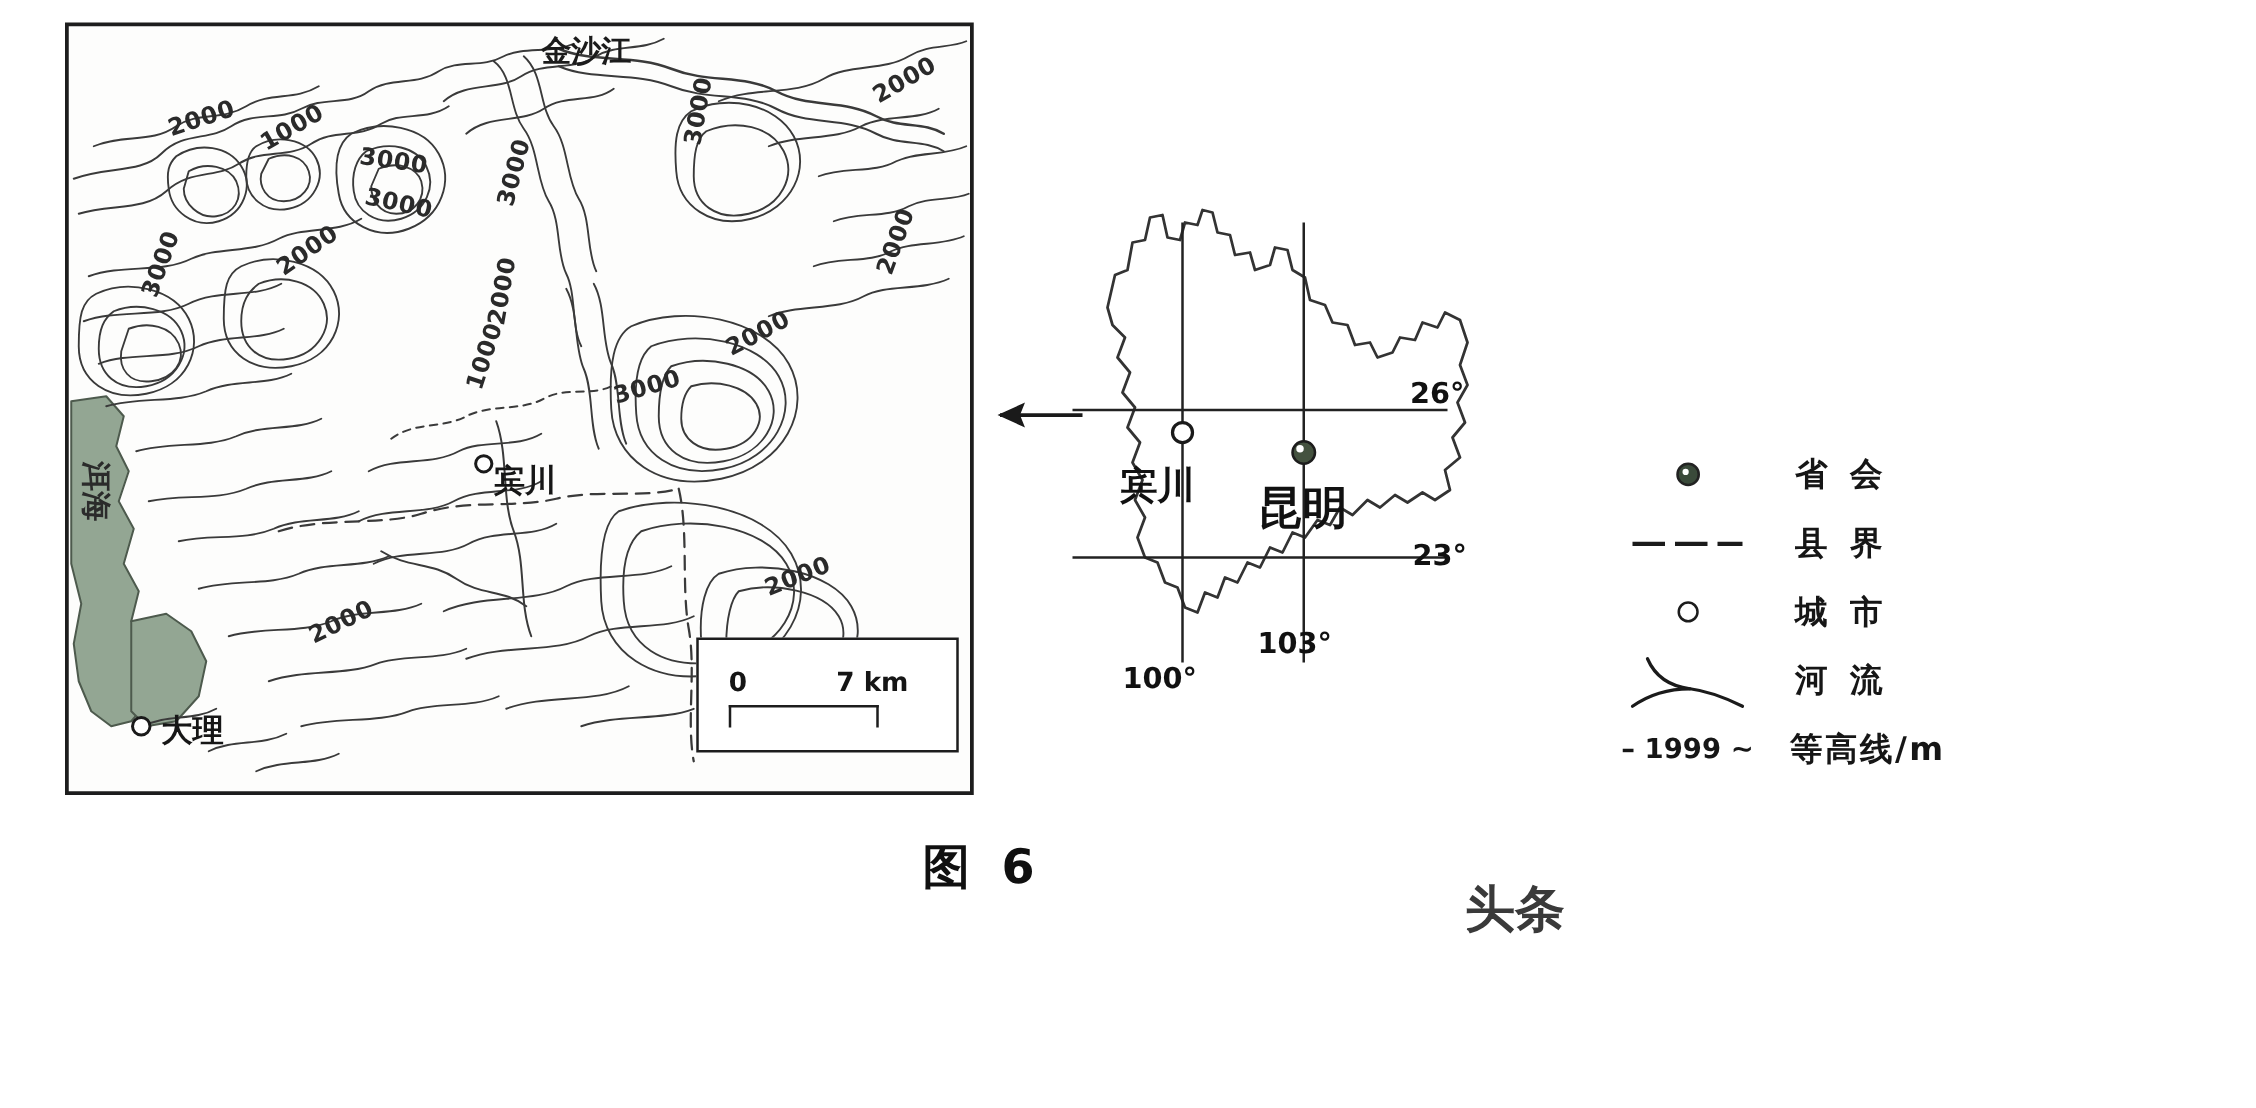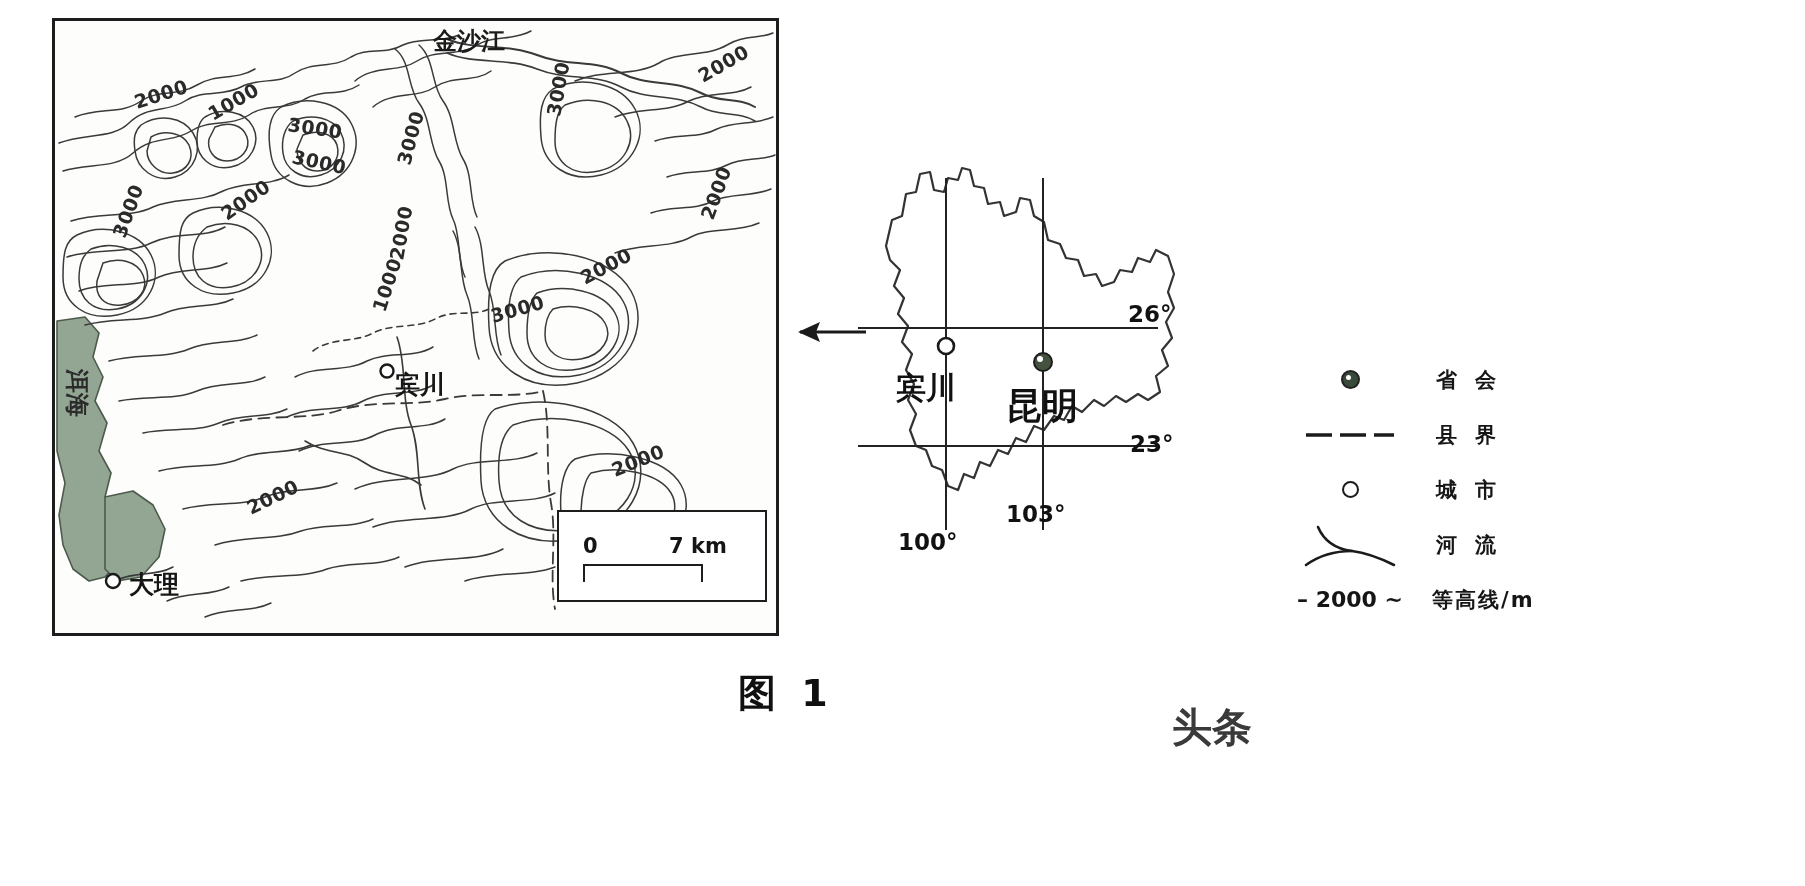--- a/index.html
+++ b/index.html
@@ -70,21 +70,21 @@
   #legend{position:absolute;left:1290px;top:352px;width:430px;}
   .legend-row{
     display:flex;align-items:center;height:55px;
   }
   .legend-symbol{
     width:120px;height:40px;position:relative;
     display:flex;align-items:center;justify-content:center;
   }
   .legend-label{
     font-family:"DejaVu Sans","Liberation Sans",sans-serif;
-    font-size:21px;font-weight:700;color:#161616;
+    font-size:26px;font-weight:700;color:#161616;
     letter-spacing:18px;margin-left:26px;white-space:nowrap;
   }
   .sym-capital{
     width:15px;height:15px;border-radius:50%;
     background:#3a4a3a;border:2px solid #222;position:relative;
   }
   .sym-capital::after{
     content:"";position:absolute;left:3px;top:3px;width:5px;height:5px;
     border-radius:50%;background:#fff;
   }
@@ -326,26 +326,26 @@
           <path d="M16 4 C22 18 34 26 50 28 C66 30 80 36 92 42" fill="none" stroke="#1b1b1b" stroke-width="2.6" stroke-linecap="round"></path>
           <path d="M4 42 C18 32 34 28 50 28" fill="none" stroke="#1b1b1b" stroke-width="2.6" stroke-linecap="round"></path>
         </svg>
       </div>
       <div class="legend-label">河流</div>
     </div>
 
     <div class="legend-row">
       <div class="legend-symbol" style="width:120px">
         <span style="font-size:22px;font-weight:700;color:#161616;white-space:nowrap;
-                     font-family:'DejaVu Sans','Liberation Sans',sans-serif;">– 2000 ~</span>
+                     font-family:'DejaVu Sans','Liberation Sans',sans-serif;">– 1999 ~</span>
       </div>
       <div class="legend-label" style="letter-spacing:2px;margin-left:22px;">等高线/m</div>
     </div>
 
   </div>
 
-  <div id="figure-caption">图 1</div>
+  <div id="figure-caption">图 6</div>
 
   <div id="watermark">
     <span class="wm-brand">头条</span>
   </div>
 
 </div>
 
 </body></html>

